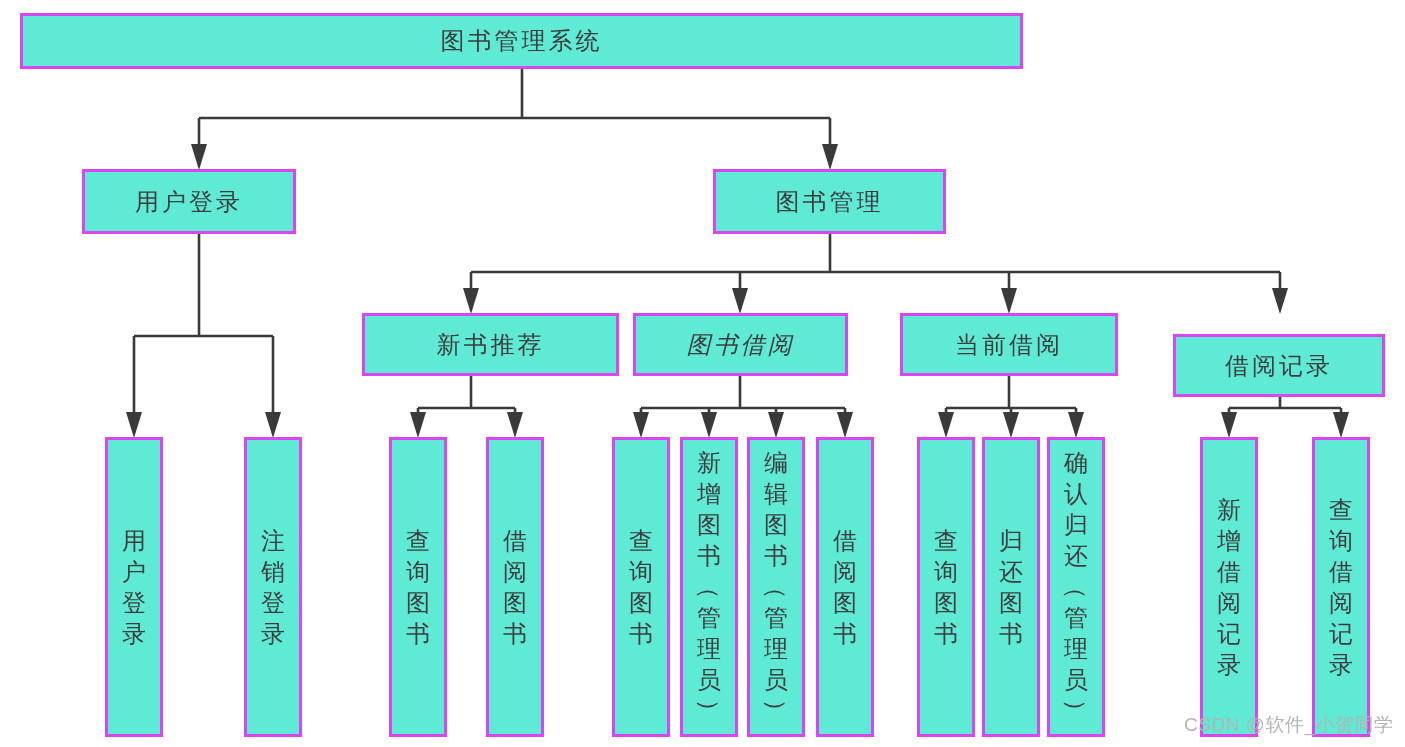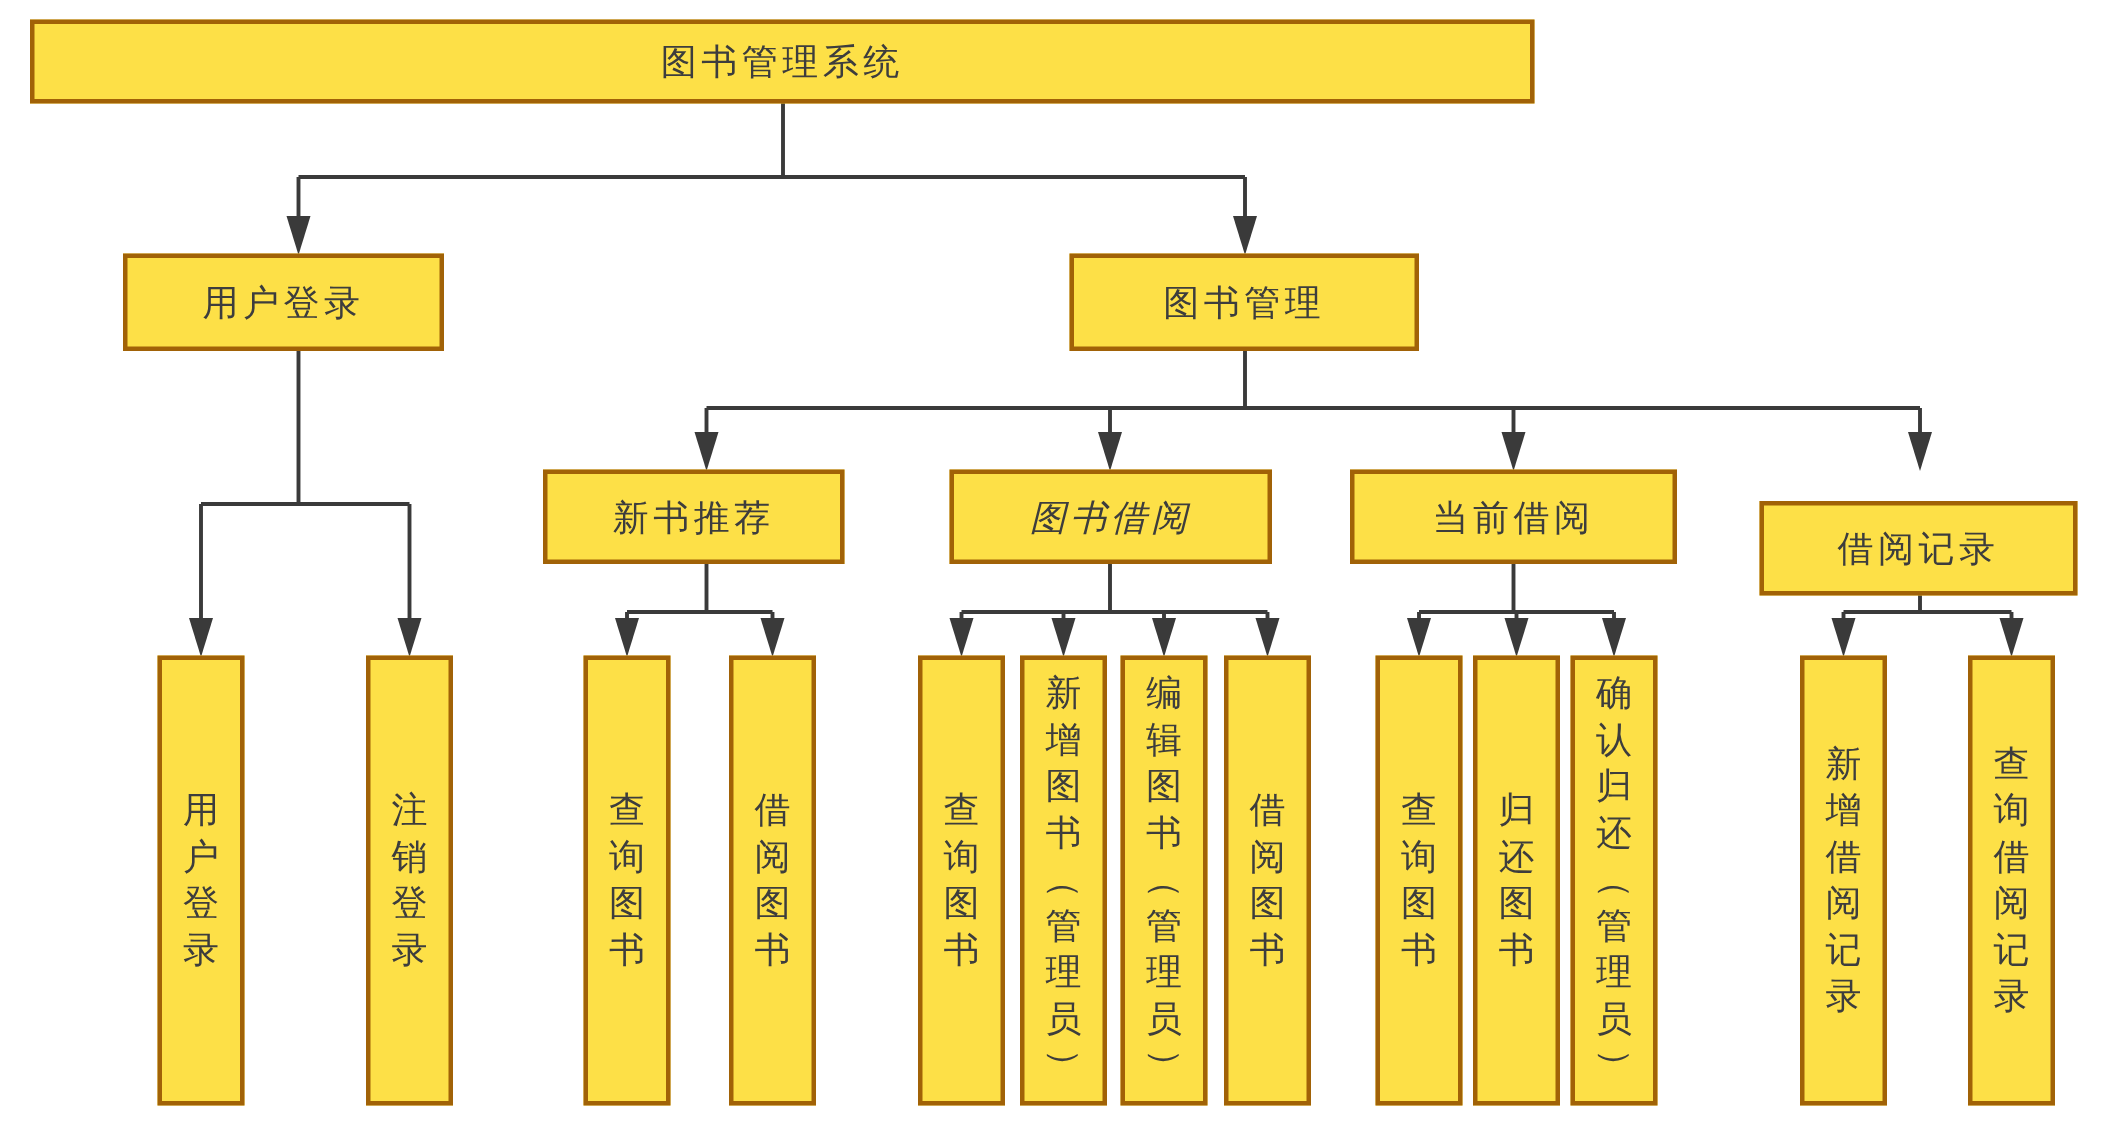--- a/index.html
+++ b/index.html
@@ -12,22 +12,22 @@
     overflow: hidden;
   }
   svg.edges {
     position: absolute;
     left: 0; top: 0;
     z-index: 1;
   }
   .node {
     position: absolute;
     box-sizing: border-box;
-    background: #fde047;
-    border: 3px solid #a16207;
+    background: #5eead4;
+    border: 3px solid #d946ef;
     display: flex;
     align-items: center;
     justify-content: center;
     z-index: 2;
   }
   .node .lbl {
     font-size: 24px;
     color: #3d3d3d;
     letter-spacing: 3px;
     white-space: nowrap;
@@ -131,21 +131,21 @@
     <span class="lbl">图书管理系统</span>
   </div>
 
   <div class="node" style="left:82px; top:169px; width:214px; height:65px;">
     <span class="lbl">用户登录</span>
   </div>
   <div class="node" style="left:713px; top:169px; width:233px; height:65px;">
     <span class="lbl">图书管理</span>
   </div>
 
-  <div class="node" style="left:362px; top:313px; width:201px; height:63px;align-items:center;">
+  <div class="node" style="left:362px; top:313px; width:257px; height:63px;align-items:center;">
     <span class="lbl">新书推荐</span>
   </div>
   <div class="node" style="left:633px; top:313px; width:215px; height:63px;font-style:italic;">
     <span class="lbl">图书借阅</span>
   </div>
   <div class="node" style="left:900px; top:313px; width:218px; height:63px;">
     <span class="lbl">当前借阅</span>
   </div>
   <div class="node" style="left:1173px; top:313px; width:212px; height:63px;margin-top:21px;">
     <span class="lbl">借阅记录</span>
@@ -272,13 +272,14 @@
     <span class="vcol">
         <span class="ch">查</span>
         <span class="ch">询</span>
         <span class="ch">借</span>
         <span class="ch">阅</span>
         <span class="ch">记</span>
         <span class="ch">录</span>
       </span>
   </div>
 
+  <div class="watermark">CSDN @软件_小贺同学</div>
 </div>
 
 </body></html>

